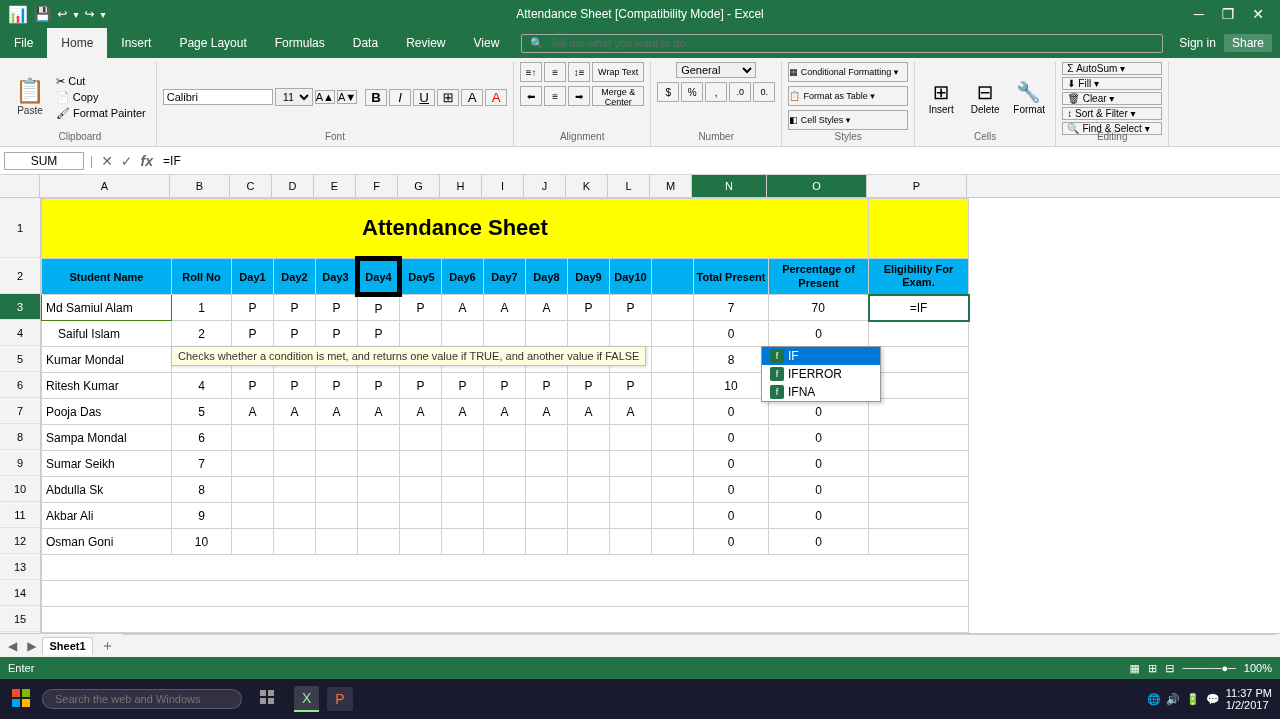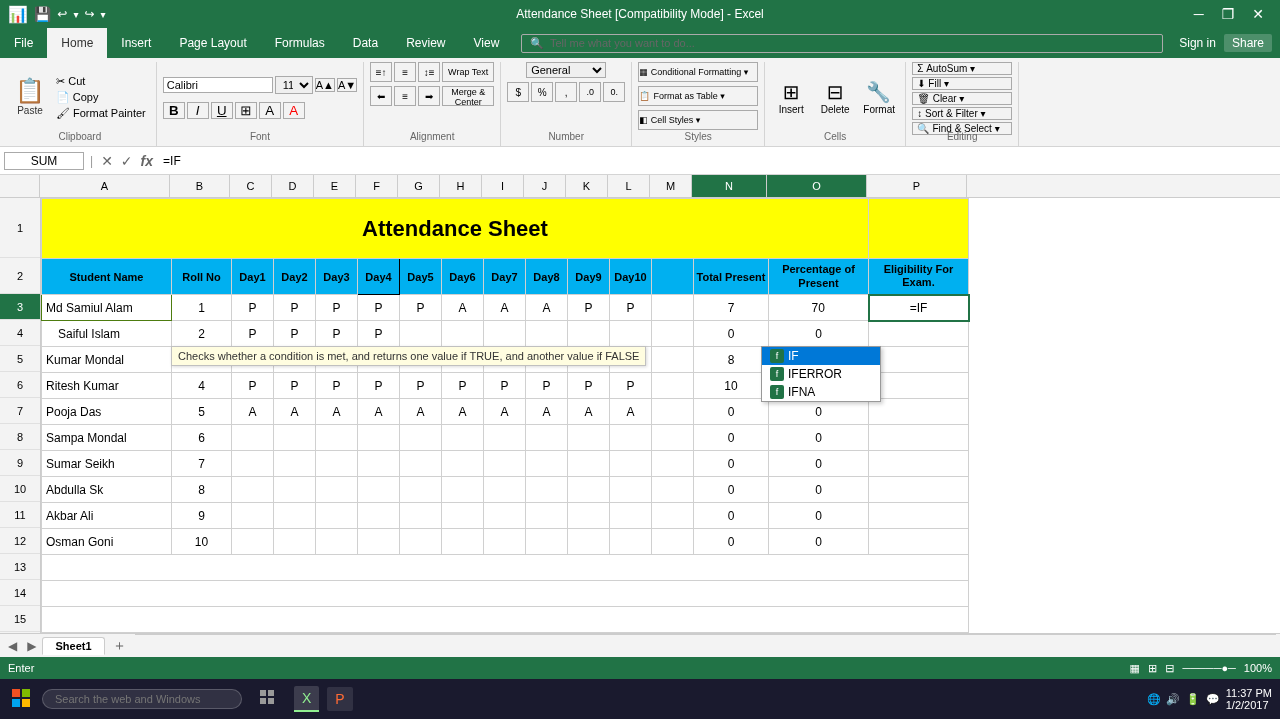--- a/index.html
+++ b/index.html
@@ -85,25 +85,25 @@
     .taskbar-start { background: none; border: none; cursor: pointer; padding: 4px; }
     .taskbar-app { background: rgba(255,255,255,0.15); border: none; border-bottom: 2px solid #90ee90; cursor: pointer; padding: 4px 10px; border-radius: 2px; }
     .taskbar-right { display: flex; align-items: center; gap: 6px; color: white; font-size: 11px; }
     .taskbar-time { color: white; font-size: 11px; }
 
     
     .taskbar-search { background: rgba(255,255,255,0.1); border: 1px solid rgba(255,255,255,0.2); border-radius: 12px; padding: 3px 12px; color: white; font-size: 11px; width: 200px; }
 
     
     .sheet-tabs-bar { height: 24px; background: #f3f3f3; display: flex; align-items: center; border-top: 1px solid #ccc; padding: 0 4px; gap: 2px; }
-    .sheet-tab { padding: 2px 12px; border: 1px solid #ccc; border-bottom: none; background: white; font-size: 11px; cursor: pointer; border-radius: 3px 3px 0 0; }
+    .sheet-tab { padding: 2px 6px; border: 1px solid #ccc; border-bottom: none; background: white; font-size: 11px; cursor: pointer; border-radius: 3px 3px 0 0; }
     .sheet-tab.active { background: white; border-bottom: 1px solid white; font-weight: bold; }
     .sheet-add-btn { padding: 2px 6px; cursor: pointer; font-size: 14px; color: #666; }
 
-    .ribbon-font-group { display: flex; flex-direction: column; gap: 8px; }
+    .ribbon-font-group { display: flex; flex-direction: row; gap: 8px; }
     .font-row { display: flex; align-items: center; gap: 2px; }
 
     .font-name-box { width: 110px; border: 1px solid #aaa; font-size: 11px; padding: 1px 3px; }
     .font-size-box { width: 38px; border: 1px solid #aaa; font-size: 11px; padding: 1px 3px; }
 
     .search-help-box { flex: 1; border: 1px solid #aaa; border-radius: 2px; padding: 2px 8px; font-size: 11px; color: #666; display: flex; align-items: center; gap: 6px; }
   </style>
 </head>
 <body>
 
@@ -325,21 +325,21 @@
           <td colspan="15" style="height:60px; background:#ffff00; font-weight:900; font-size:22px; text-align:center; border:1px solid #d0d0d0; width:792px; color:#000;">Attendance Sheet</td>
           <td style="height:60px; background:#ffff00; border:1px solid #d0d0d0; width:65px;"></td>
         </tr>
 
         <tr>
           <td style="height:36px; background:#00b0f0; font-weight:bold; text-align:center; border:1px solid #d0d0d0; font-size:11px; width:130px;">Student Name</td>
           <td style="height:36px; background:#00b0f0; font-weight:bold; text-align:center; border:1px solid #d0d0d0; font-size:11px; width:60px;">Roll No</td>
           <td style="height:36px; background:#00b0f0; font-weight:bold; text-align:center; border:1px solid #d0d0d0; font-size:11px; width:42px;">Day1</td>
           <td style="height:36px; background:#00b0f0; font-weight:bold; text-align:center; border:1px solid #d0d0d0; font-size:11px; width:42px;">Day2</td>
           <td style="height:36px; background:#00b0f0; font-weight:bold; text-align:center; border:1px solid #d0d0d0; font-size:11px; width:42px;">Day3</td>
-          <td style="height:36px; background:#00b0f0; font-weight:bold; text-align:center; border:1px solid #000000; font-size:11px; width:42px;">Day4</td>
+          <td style="height:36px; background:#00b0f0; font-weight:bold; text-align:center; border:5px solid #000000; font-size:11px; width:42px;">Day4</td>
           <td style="height:36px; background:#00b0f0; font-weight:bold; text-align:center; border:1px solid #d0d0d0; font-size:11px; width:42px;">Day5</td>
           <td style="height:36px; background:#00b0f0; font-weight:bold; text-align:center; border:1px solid #d0d0d0; font-size:11px; width:42px;">Day6</td>
           <td style="height:36px; background:#00b0f0; font-weight:bold; text-align:center; border:1px solid #d0d0d0; font-size:11px; width:42px;">Day7</td>
           <td style="height:36px; background:#00b0f0; font-weight:bold; text-align:center; border:1px solid #d0d0d0; font-size:11px; width:42px;">Day8</td>
           <td style="height:36px; background:#00b0f0; font-weight:bold; text-align:center; border:1px solid #d0d0d0; font-size:11px; width:42px;">Day9</td>
           <td style="height:36px; background:#00b0f0; font-weight:bold; text-align:center; border:1px solid #d0d0d0; font-size:11px; width:42px;">Day10</td>
           <td style="height:36px; background:#00b0f0; font-weight:bold; text-align:center; border:1px solid #d0d0d0; font-size:11px; width:42px;"></td>
           <td style="height:36px; background:#00b0f0; font-weight:bold; text-align:center; border:1px solid #d0d0d0; font-size:11px; width:75px;">Total Present</td>
           <td style="height:36px; background:#00b0f0; font-weight:bold; text-align:center; border:1px solid #d0d0d0; font-size:11px; width:100px; line-height:1.2;">Percentage of Present</td>
           <td style="height:36px; background:#00b0f0; font-weight:bold; text-align:center; border:1px solid #d0d0d0; font-size:11px; width:100px; line-height:1.2;">Eligibility For Exam.</td>

